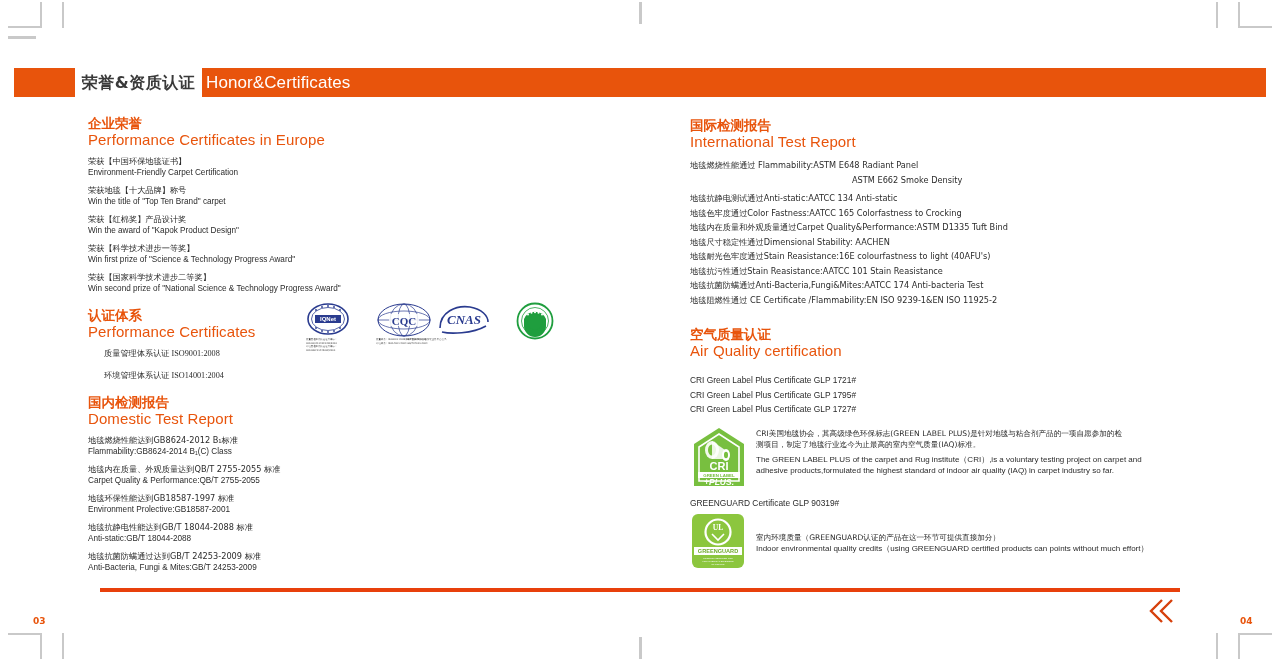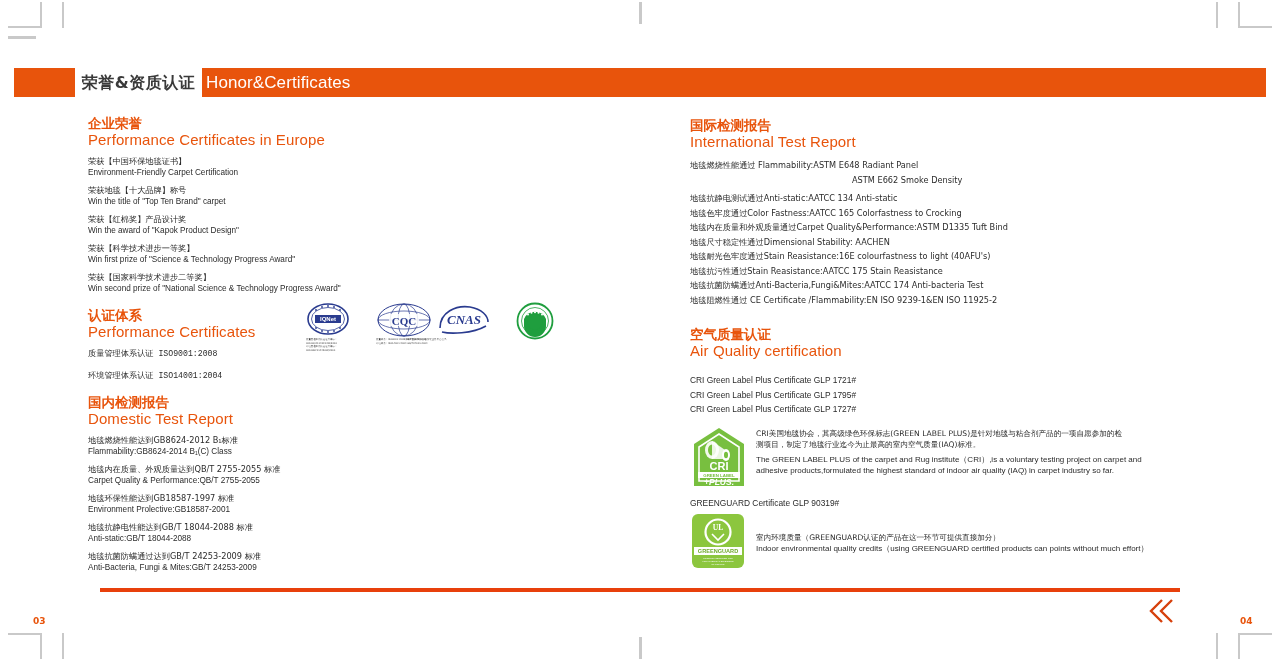--- a/index.html
+++ b/index.html
@@ -77,21 +77,21 @@
   .line-en{
     font-size:8.2px;color:#2b2b2b;line-height:11px;white-space:nowrap;
   }
   .line-mix{
     font-size:8.2px;color:#2b2b2b;line-height:11px;white-space:nowrap;
     font-family:"DejaVu Sans",sans-serif;
   }
 
   .kv{
     font-size:8.2px;color:#2b2b2b;line-height:11px;margin-bottom:11px;
-    font-family:Liberation Mono, monospace;white-space:nowrap;
+    font-family:Liberation Serif, serif;white-space:nowrap;margin-left:16px;
   }
 
   
   .logos-row{
     position:absolute;left:306px;top:302px;width:272px;height:56px;
   }
   .logo-item{position:absolute;top:0;}
   .logo-cap{
     position:absolute;font-size:2.6px;color:#444;line-height:3.4px;
     font-family:"DejaVu Sans",sans-serif;white-space:nowrap;
@@ -307,21 +307,21 @@
       <div class="sec-en">International Test Report</div>
 
       <div class="rt-line">地毯燃烧性能通过 Flammability:ASTM E648 Radiant Panel</div>
       <div class="rt-line rt-sub">ASTM E662 Smoke Density</div>
       <div style="height:4px;"></div>
       <div class="rt-line">地毯抗静电测试通过Anti-static:AATCC 134 Anti-static</div>
       <div class="rt-line">地毯色牢度通过Color Fastness:AATCC 165 Colorfastness to Crocking</div>
       <div class="rt-line">地毯内在质量和外观质量通过Carpet Quality&amp;Performance:ASTM D1335 Tuft Bind</div>
       <div class="rt-line">地毯尺寸稳定性通过Dimensional Stability: AACHEN</div>
       <div class="rt-line">地毯耐光色牢度通过Stain Reasistance:16E colourfastness to light (40AFU's)</div>
-      <div class="rt-line">地毯抗污性通过Stain Reasistance:AATCC 175 Stain Reasistance</div>
+      <div class="rt-line">地毯抗污性通过Stain Reasistance:AATCC 101 Stain Reasistance</div>
       <div class="rt-line">地毯抗菌防螨通过Anti-Bacteria,Fungi&amp;Mites:AATCC 174 Anti-bacteria Test</div>
       <div class="rt-line">地毯阻燃性通过 CE Certificate /Flammability:EN ISO 9239-1&amp;EN ISO 11925-2</div>
     </div>
 
     <div style="margin-top:20px;">
       <div class="sec-cn">空气质量认证</div>
       <div class="sec-en">Air Quality certification</div>
 
       <div style="height:6px;"></div>
       <div class="glp">CRI Green Label Plus Certificate GLP 1721#</div>

